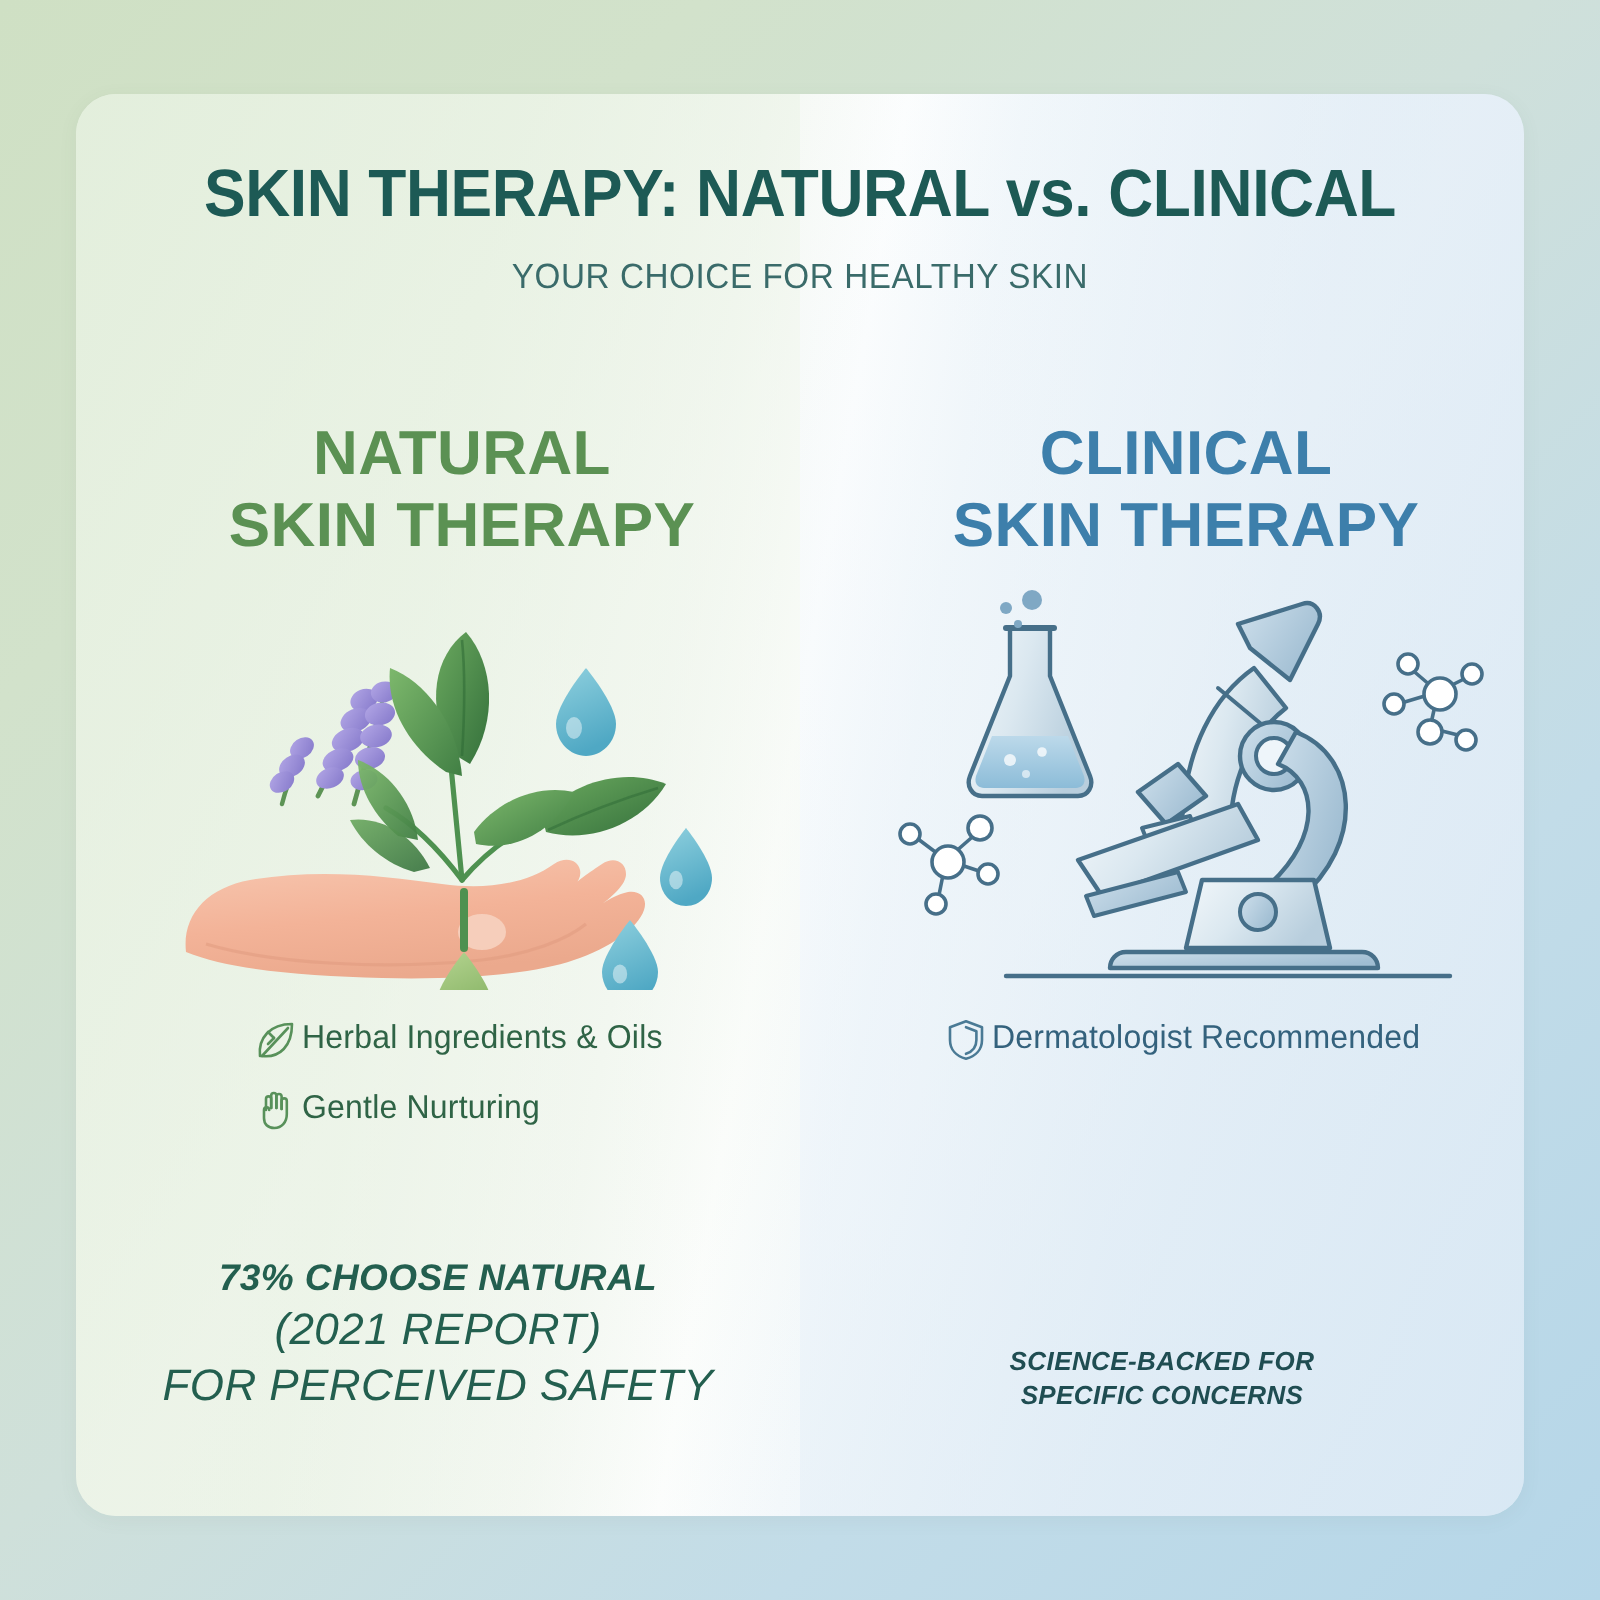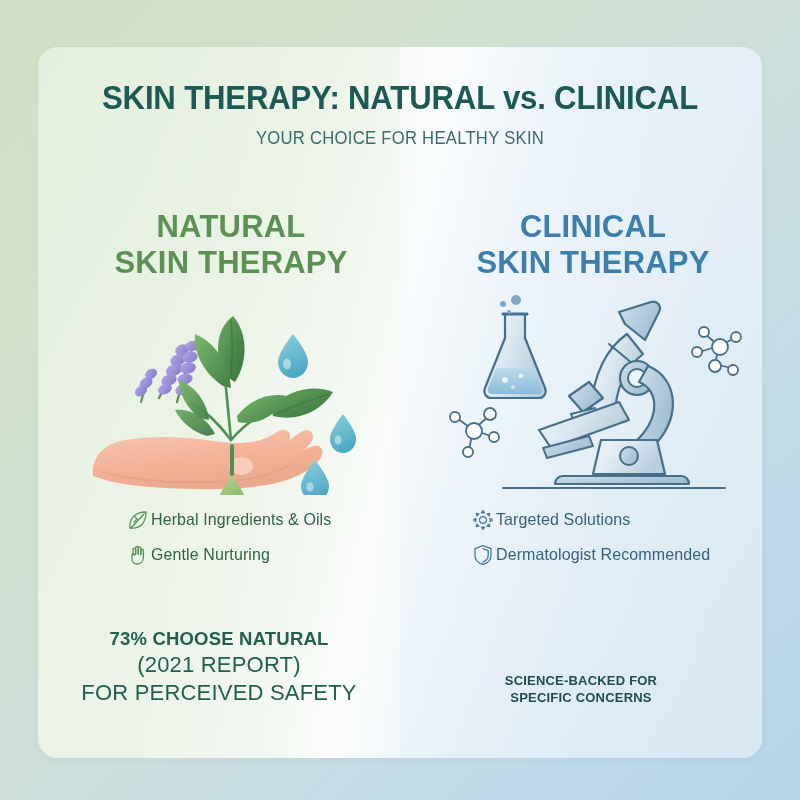--- a/index.html
+++ b/index.html
@@ -159,21 +159,21 @@
 
   
   .stat {
     position: absolute;
     left: 0;
     right: 0;
     bottom: 52px;
     text-align: center;
     font-family: "Liberation Sans Narrow", "Liberation Sans", sans-serif;
   }
-  .stat-line { display: block; white-space: nowrap; }
+  .stat-line { display: block; white-space: nowrap; font-style: italic; }
   .stat-line.strong { font-weight: 700; font-size: 18.5px; letter-spacing: 0.2px; }
   .stat-line.light  { font-weight: 400; font-size: 22px; letter-spacing: 0.2px; margin-top: 2px; }
   .natural  .stat-line { color: #235f4f; }
   .clinical .stat-line { color: #1f4d52; }
   .clinical .stat-line.strong { font-size: 13px; line-height: 1.32; }
 </style>
 </head>
 <body>
 
 <div class="stage">
@@ -397,36 +397,20 @@
                   <circle cx="25" cy="162" r="5" fill="#ffffff"></circle>
                 </g>
               </g>
             </svg>
           </div>
 
           <div class="bullets">
             <div class="bullet">
               <span class="bullet-icon">
                 <svg viewBox="0 0 24 24" fill="none" stroke="#4a7a95" stroke-width="1.3" stroke-linecap="round" stroke-linejoin="round">
-                  <circle cx="12" cy="12" r="3.4"></circle>
-                  <path d="M12 2.6 l1.6 2.2 h-3.2 Z"></path>
-                  <path d="M12 21.4 l-1.6 -2.2 h3.2 Z"></path>
-                  <path d="M2.6 12 l2.2 -1.6 v3.2 Z"></path>
-                  <path d="M21.4 12 l-2.2 1.6 v-3.2 Z"></path>
-                  <path d="M5.3 5.3 l2.6 0.6 -2 2 Z"></path>
-                  <path d="M18.7 18.7 l-2.6 -0.6 2 -2 Z"></path>
-                  <path d="M18.7 5.3 l-0.6 2.6 -2 -2 Z"></path>
-                  <path d="M5.3 18.7 l0.6 -2.6 2 2 Z"></path>
-                </svg>
-              </span>
-              <span class="bullet-label">Targeted Solutions</span>
-            </div>
-            <div class="bullet">
-              <span class="bullet-icon">
-                <svg viewBox="0 0 24 24" fill="none" stroke="#4a7a95" stroke-width="1.3" stroke-linecap="round" stroke-linejoin="round">
                   <path d="M12 2.6 L20 5.6 V12 c0 5-3.4 8.2-8 9.4 C7.4 20.2 4 17 4 12 V5.6 Z"></path>
                   <path d="M12 5.6 L17.2 7.6 V12 c0 3.6-2.2 5.9-5.2 6.9"></path>
                 </svg>
               </span>
               <span class="bullet-label">Dermatologist Recommended</span>
             </div>
           </div>
 
           <div class="stat">
             <span class="stat-line strong">SCIENCE-BACKED FOR</span>

